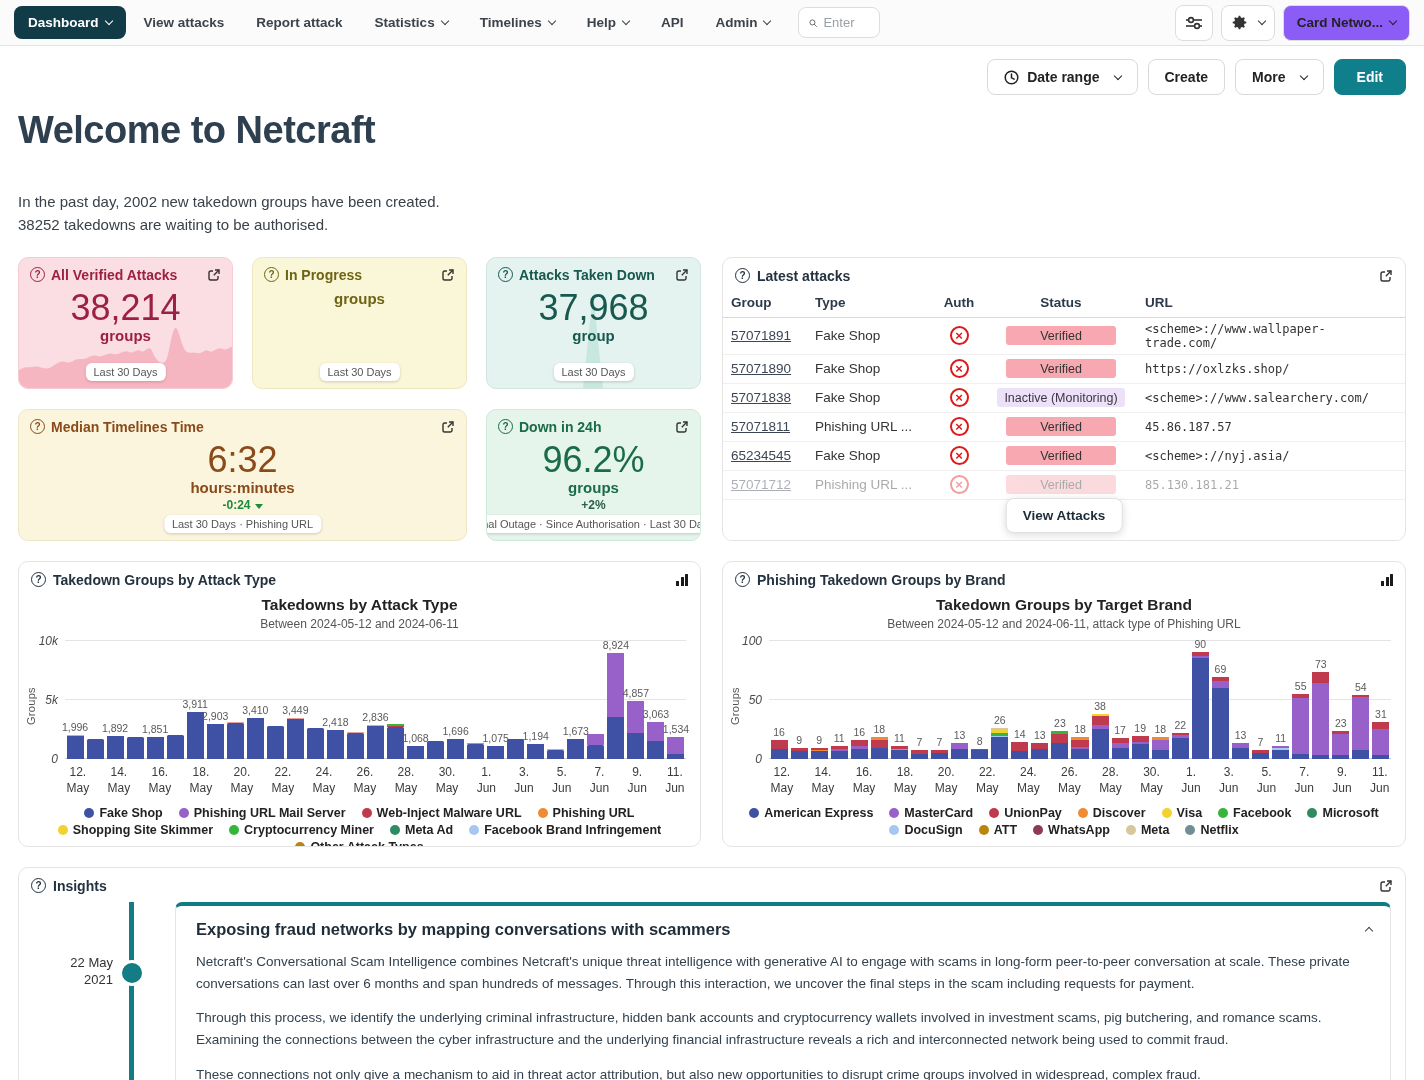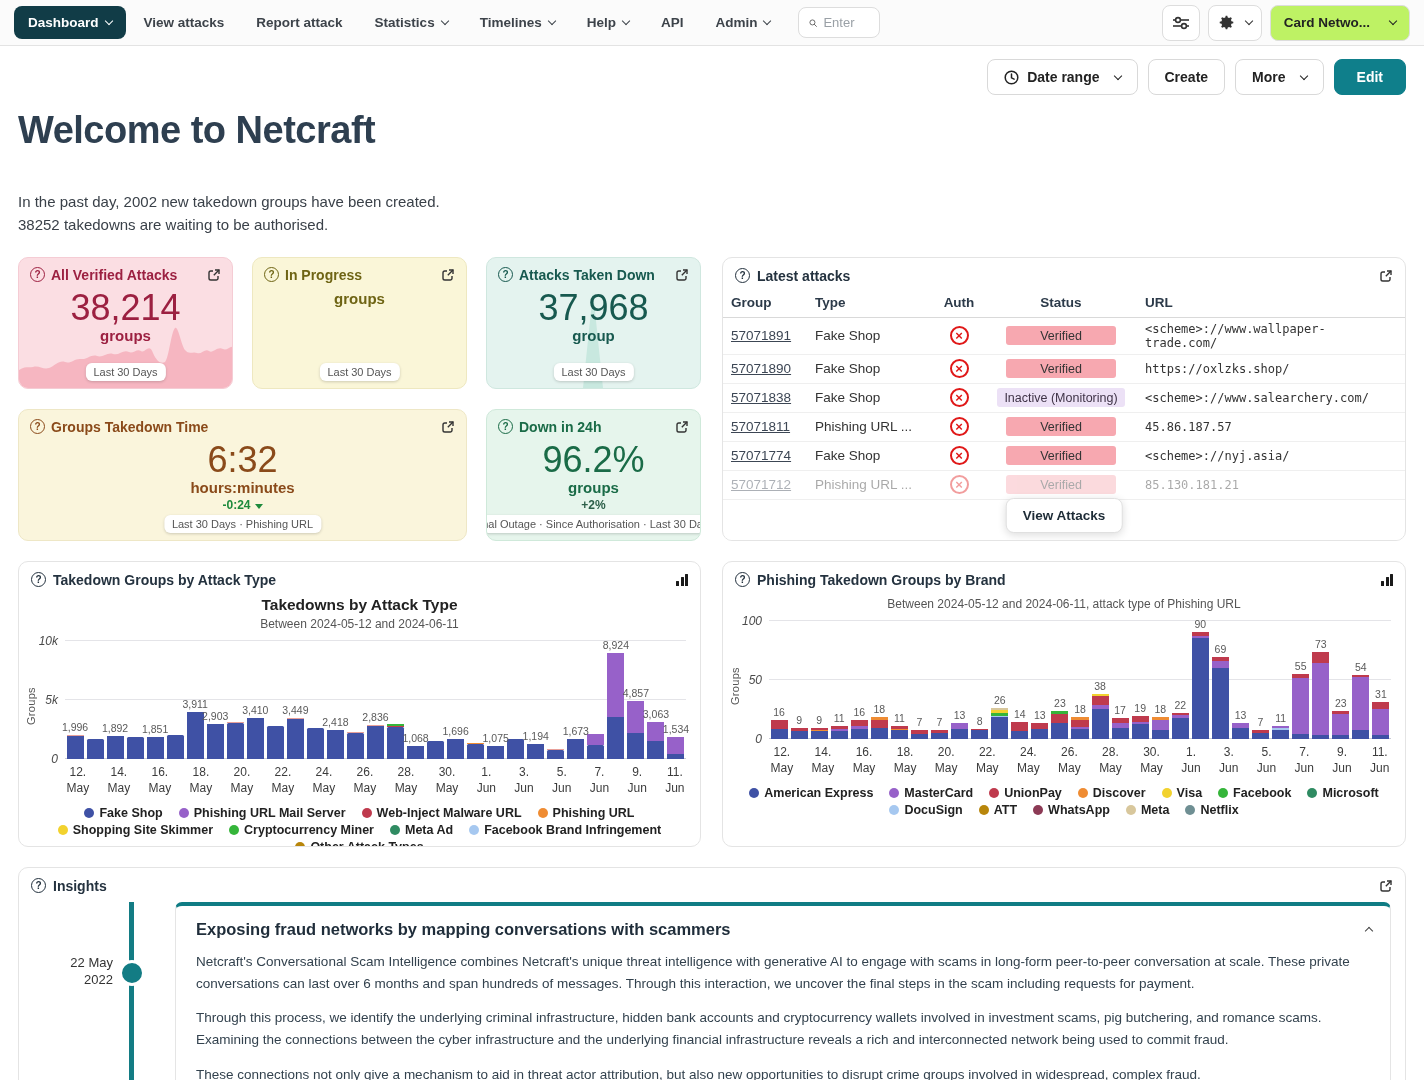--- a/index.html
+++ b/index.html
@@ -17,22 +17,22 @@
   .chev.up { transform:rotate(-135deg); margin-top:4px; }
   .searchbox { display:flex; align-items:center; gap:6px; border:1px solid #ddd; background:#fff;
     border-radius:8px; padding:7px 10px; margin-left:10px; width:82px; }
   .searchbox input { border:none; outline:none; width:46px; font-size:13px; color:#444;
     font-family:"Liberation Sans",sans-serif; background:transparent; }
   .searchbox input::placeholder { color:#9aa0a6; }
   .topbar-right { margin-left:auto; display:flex; align-items:center; gap:8px; }
   .icon-btn { display:flex; align-items:center; justify-content:center; gap:4px; border:1px solid #ddd;
     background:#fff; border-radius:8px; height:36px; min-width:38px; padding:0 9px; cursor:pointer;
     font-size:16px; color:#333; }
-  .account-btn { border:1px solid #ddd; background:#bef264; border-radius:8px; height:36px;
-    padding:0 13px; font-size:13.5px; font-weight:700; color:#222; display:flex; align-items:center; cursor:pointer;gap:13px; }
+  .account-btn { border:1px solid #ddd; background:#8b5cf6; border-radius:8px; height:36px;
+    padding:0 13px; font-size:13.5px; font-weight:700; color:#222; display:flex; align-items:center; cursor:pointer; }
 
   
   .content { padding:0 18px; }
   .header-actions { display:flex; justify-content:flex-end; gap:10px; margin-top:13px; }
   .btn { border:1px solid #d9d9d9; background:#fff; border-radius:8px; padding:9px 16px;
     font-size:14px; font-weight:700; color:#222; display:flex; align-items:center; gap:8px; cursor:pointer; }
   .btn.primary { background:#0f7f8b; border-color:#0f7f8b; color:#fff; padding:9px 22px; }
   .page-title { font-size:38px; font-weight:700; color:#2e3f50; margin-top:14px; letter-spacing:-0.5px; }
   .intro { margin-top:38px; font-size:15px; color:#3a4149; line-height:1.55; }
 
@@ -278,21 +278,21 @@
           </div>
           <div class="stat-mid">
             <div class="stat-value">37,968</div>
             <div class="stat-unit">group</div>
           </div>
           <div class="stat-badge">Last 30 Days</div>
         </div>
         <div class="stat-card" style="background: rgb(250, 245, 220); border-color: rgb(238, 231, 198); color: rgb(138, 74, 26); grid-column: span 2;">
           <div class="stat-head">
             <span class="qmark">?</span>
-            <span>Groups Takedown Time</span>
+            <span>Median Timelines Time</span>
             <span class="stat-ext">
               <svg width="14" height="14" viewBox="0 0 14 14" fill="none" stroke="currentColor" stroke-width="1.4">
                 <path d="M6 3H3.8A1.8 1.8 0 0 0 2 4.8v5.4A1.8 1.8 0 0 0 3.8 12h5.4A1.8 1.8 0 0 0 11 10.2V8"></path>
                 <path d="M8 2h4v4"></path>
                 <path d="M12 2 6.8 7.2"></path>
               </svg>
             </span>
           </div>
           <div class="stat-mid">
             <div class="stat-value">6:32</div>
@@ -367,21 +367,21 @@
               <td class="url-cell">&lt;scheme&gt;://www.salearchery.com/</td>
             </tr>
             <tr>
               <td class="col-group"><span class="group-link">57071811</span></td>
               <td class="col-type">Phishing URL ...</td>
               <td class="col-auth"><span class="auth-x">×</span></td>
               <td class="col-status"><span class="badge verified">Verified</span></td>
               <td class="url-cell">45.86.187.57</td>
             </tr>
             <tr>
-              <td class="col-group"><span class="group-link">57071774</span></td>
+              <td class="col-group"><span class="group-link">65234545</span></td>
               <td class="col-type">Fake Shop</td>
               <td class="col-auth"><span class="auth-x">×</span></td>
               <td class="col-status"><span class="badge verified">Verified</span></td>
               <td class="url-cell">&lt;scheme&gt;://nyj.asia/</td>
             </tr>
             <tr class="faded">
               <td class="col-group"><span class="group-link">57071712</span></td>
               <td class="col-type">Phishing URL ...</td>
               <td class="col-auth"><span class="auth-x">×</span></td>
               <td class="col-status"><span class="badge verified">Verified</span></td>
@@ -666,20 +666,21 @@
       <div class="panel chart-panel">
         <div class="panel-head">
           <span class="qmark">?</span>
           <span>Phishing Takedown Groups by Brand</span>
           <span class="chart-mini-icon">
             <i style="height: 5px;"></i>
             <i style="height: 9px;"></i>
             <i style="height: 12px;"></i>
           </span>
         </div>
+        <div class="chart-title">Takedown Groups by Target Brand</div>
         <div class="chart-sub">Between 2024-05-12 and 2024-06-11, attack type of Phishing URL</div>
         <div class="plot-wrap">
           <div class="ylab">Groups</div>
           <div class="gridline" style="bottom: 100%;"></div>
           <div class="ytick" style="bottom: 100%; transform: translateY(50%);">100</div>
           <div class="gridline" style="bottom: 50%;"></div>
           <div class="ytick" style="bottom: 50%; transform: translateY(50%);">50</div>
           <div class="gridline zero" style="bottom: 0%;"></div>
           <div class="ytick" style="bottom: 0%; transform: translateY(50%);">0</div>
           <div class="bars">
@@ -1010,21 +1011,21 @@
             <path d="M12 2 6.8 7.2"></path>
         </svg>
       </span>
     </div>
     <div class="insights-body" id="insights-body">
         <div class="timeline">
           <div class="timeline-line"></div>
           <div class="timeline-dot"></div>
           <div class="timeline-date">
             <div>22 May</div>
-            <div>2022</div>
+            <div>2021</div>
           </div>
         </div>
         <div class="insight-card">
           <div class="insight-heading">Exposing fraud networks by mapping conversations with scammers</div>
           <button class="collapse-btn" style="background: none; border: none;"><span class="chev up"></span></button>
           <p>Netcraft's Conversational Scam  Intelligence combines Netcraft's unique threat intelligence with generative AI to  engage with scams in long-form peer-to-peer conversation at scale. These  private conversations can last over 6 months and span hundreds of  messages. Through this interaction, we uncover the final steps in the  scam including requests for payment.</p>
           <p>Through this process, we identify the underlying criminal  infrastructure, hidden bank accounts and cryptocurrency wallets involved  in investment scams, pig butchering, and romance scams. Examining the connections between the cyber infrastructure and the underlying  financial infrastructure reveals a rich and interconnected network being  used to commit fraud.</p>
           <p>These connections not only give a mechanism to aid in threat actor  attribution, but also new opportunities to disrupt crime groups involved  in widespread, complex fraud.</p>
         </div>
       </div>

